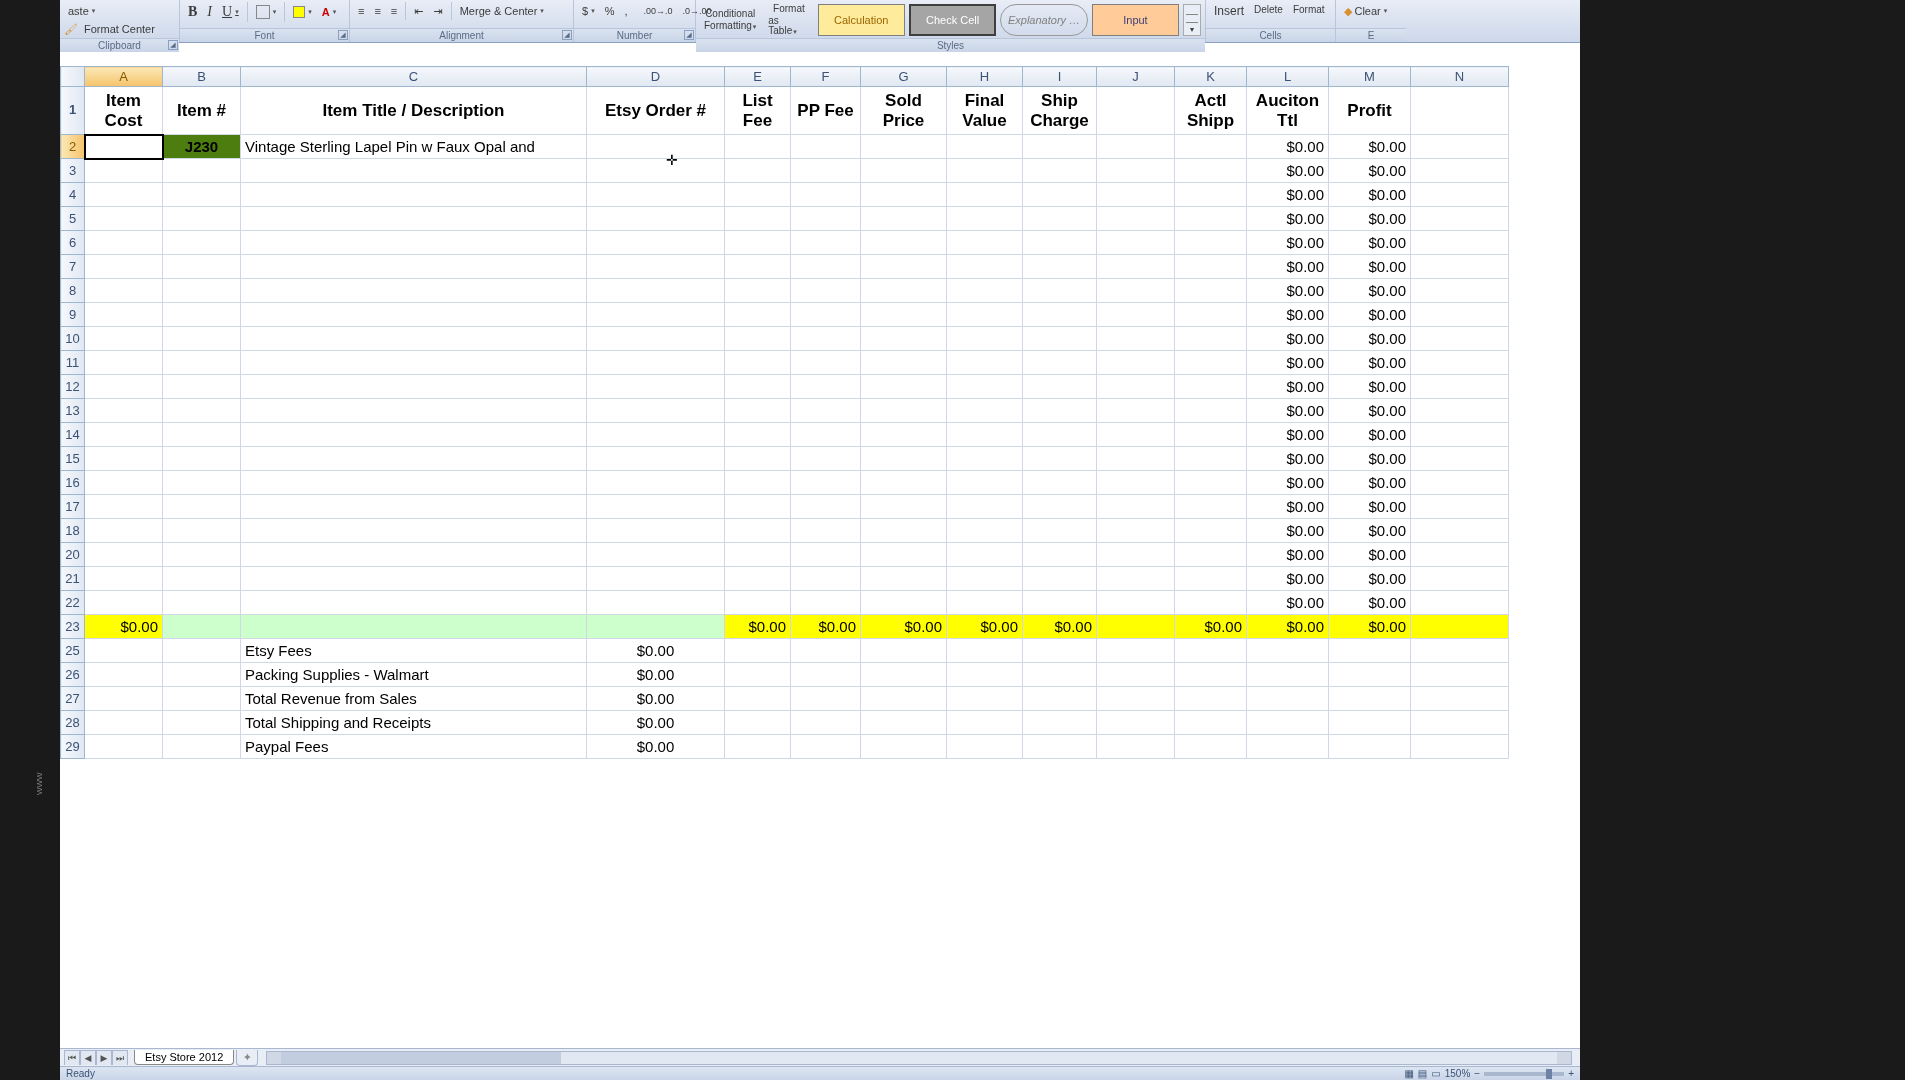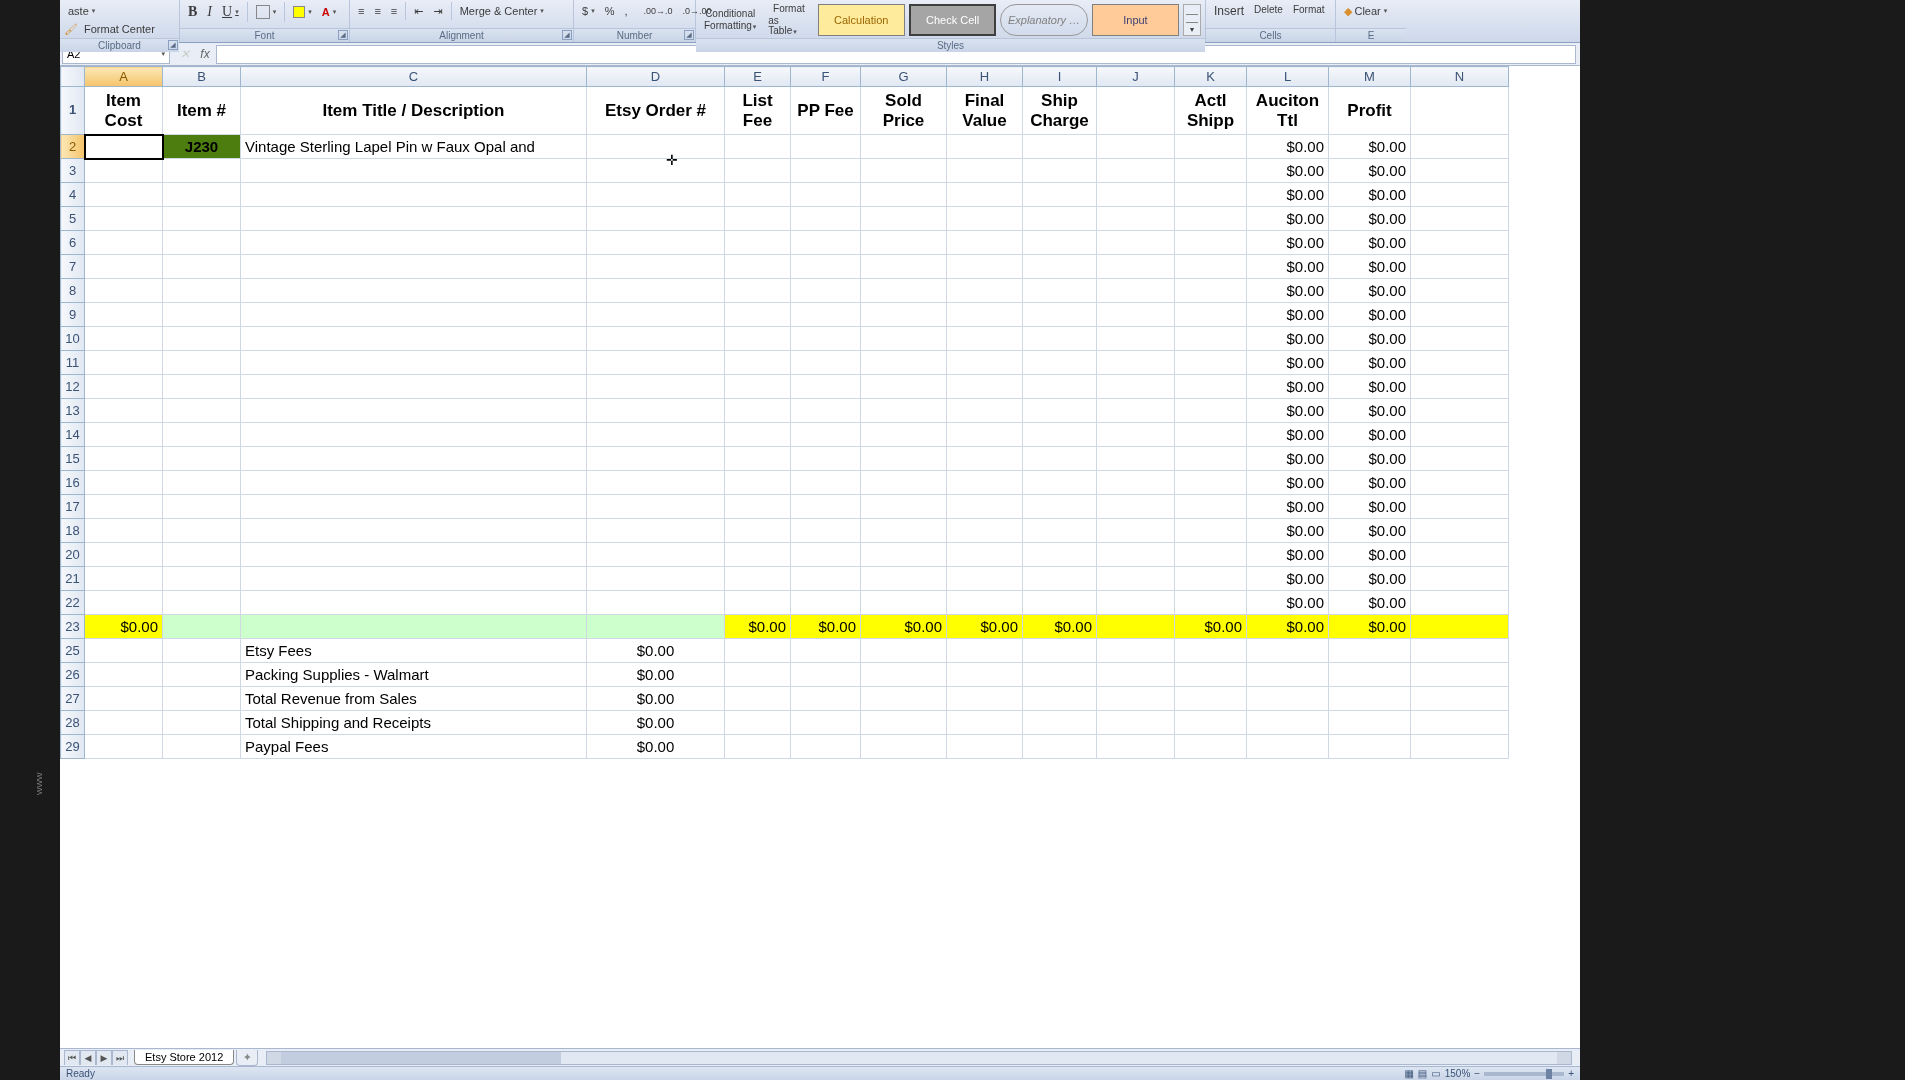--- a/index.html
+++ b/index.html
@@ -336,31 +336,20 @@
         <span class="ribbtn">
             <span style="color:#d98f2e;">◆</span>
             <span>Clear</span>
             <span class="dd">▾</span>
           </span>
       </div>
       <div class="ribbon-label">E</div>
     </div>
   </div>
 
-  <div class="fbar">
-    <div class="namebox">
-      <span>A2</span>
-      <span class="dd">▾</span>
-    </div>
-    <div class="fx-area">
-      <span class="fx-btn" style="color:#ccc;">✕</span>
-      <span class="fx-btn">fx</span>
-      <div class="formula-input"></div>
-    </div>
-  </div>
 
   <div class="grid-wrap">
     <table class="grid" id="grid">
         <thead>
           <tr>
             <th class="corner rowhdr"></th>
             <th class="cA sel-col">A</th>
             <th class="cB">B</th>
             <th class="cC">C</th>
             <th class="cD">D</th>

